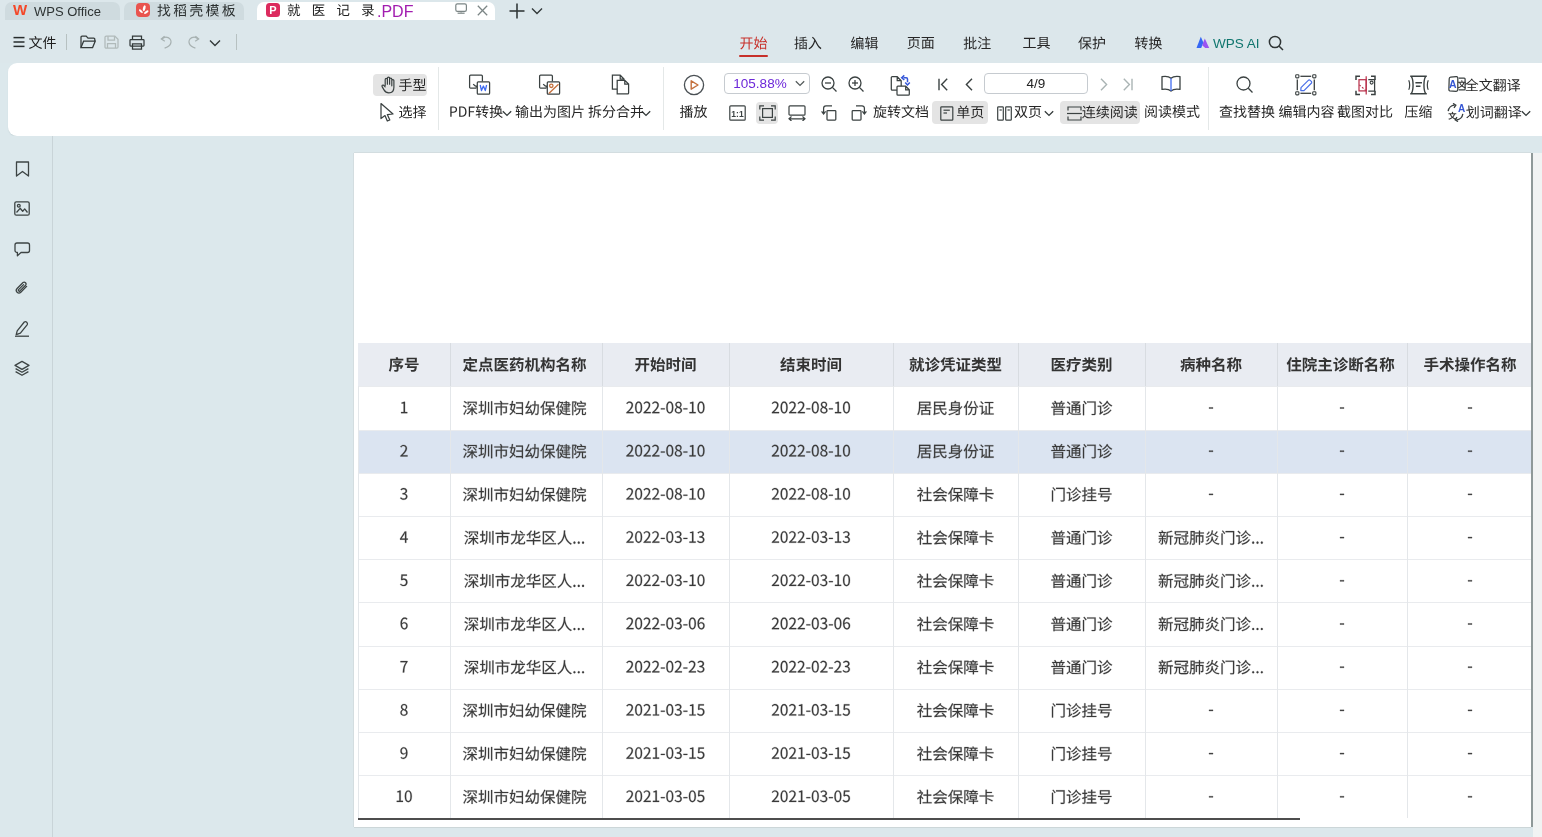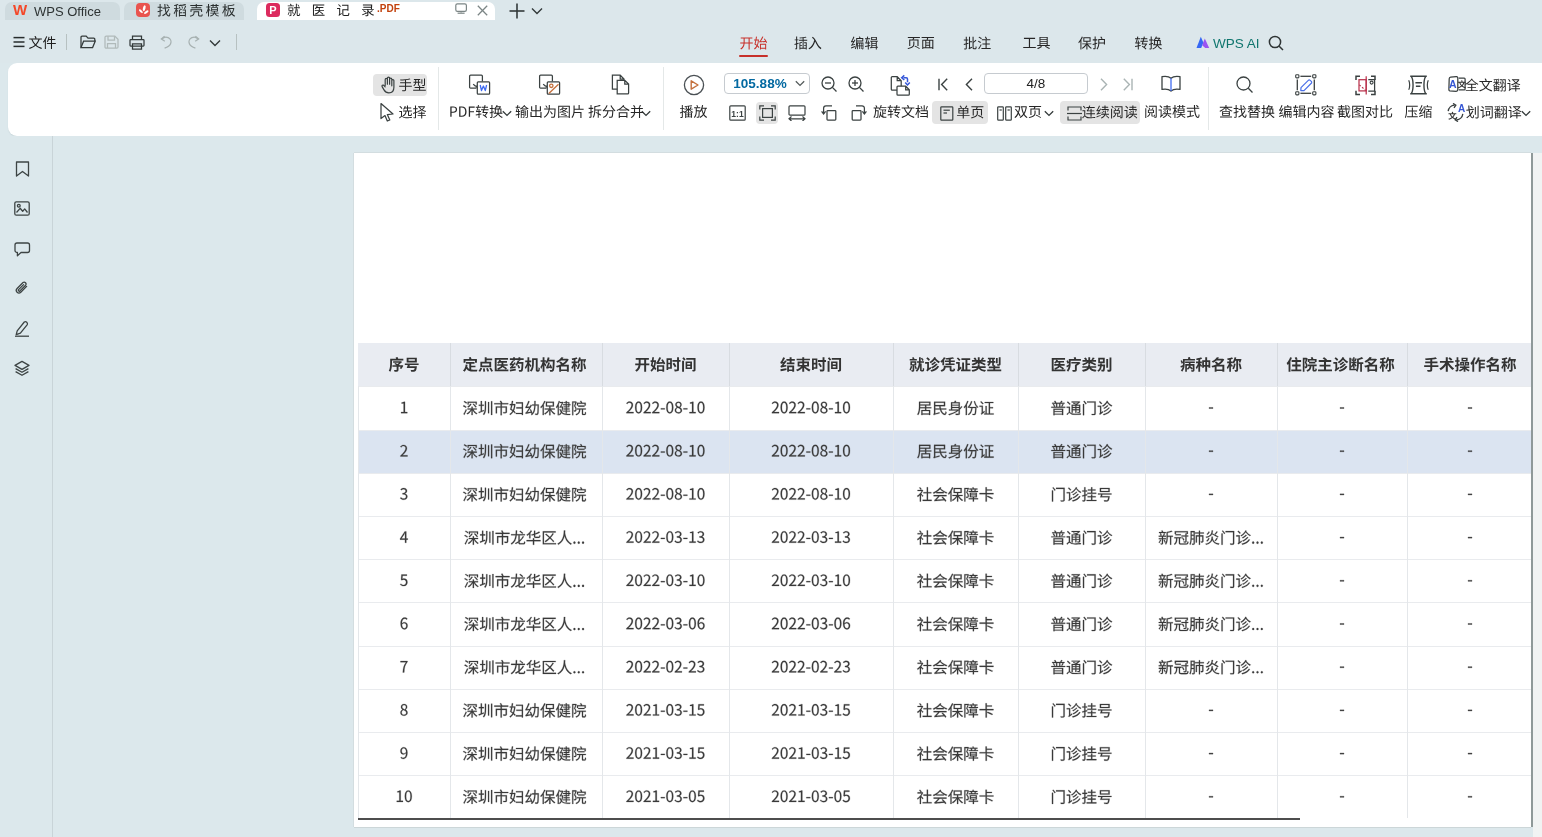--- a/index.html
+++ b/index.html
@@ -18,21 +18,21 @@
  <rect x="0" y="0" width="14" height="14" rx="4" fill="#e9544f"></rect>
  <ellipse cx="8.2" cy="5.2" rx="1.3" ry="3" transform="rotate(14 8.2 5.2)" fill="#ffffff"></ellipse>
  <ellipse cx="4.9" cy="8.2" rx="1.1" ry="2.4" transform="rotate(-48 4.9 8.2)" fill="#ffffff"></ellipse>
  <ellipse cx="10.3" cy="9.2" rx="1.1" ry="2.6" transform="rotate(55 10.3 9.2)" fill="#ffffff"></ellipse>
 </svg>
 
 <svg style="position:absolute;left:266px;top:2.5px;" width="14" height="14">
  <rect x="0" y="0" width="14" height="14" rx="3.5" fill="#dc2b5e"></rect>
  <text x="7" y="11" font-family="Liberation Sans,sans-serif" font-size="11" font-weight="bold" fill="#ffffff" text-anchor="middle">P</text>
 </svg>
-<div style="position:absolute;left:377px;top:2.6px;font-size:10px;color:#c2410c;font-weight:bold;">.PDF</div>
+<div style="position:absolute;left:377px;top:2.6px;font-size:16px;color:#a21caf;">.PDF</div>
 
 <svg style="position:absolute;left:454.5px;top:2.5px;" width="13" height="12" fill="none" stroke="#7b8585" stroke-width="1.2">
  <rect x="0.8" y="0.8" width="10.6" height="7.6" rx="1.6"></rect>
  <line x1="6.1" y1="8.4" x2="6.1" y2="9.6"></line>
  <line x1="2.6" y1="10.2" x2="9.6" y2="10.2"></line>
 </svg>
 
 <svg style="position:absolute;left:477px;top:4.5px;" width="11" height="11" stroke="#7b8585" stroke-width="1.25">
  <line x1="0.8" y1="0.8" x2="10.2" y2="10.2"></line>
     <line x1="10.2" y1="0.8" x2="0.8" y2="10.2"></line>
@@ -133,21 +133,21 @@
  <path d="M1.4 1.2 h7.8 L13 5 v9.3 a0.9 0.9 0 0 1 -.9 .9 H1.4 Z M9.2 1.2 V5 H13"></path>
  <path d="M6.2 6.3 h7.6 L17.6 10 v9 a0.9 0.9 0 0 1 -.9 .9 H6.2 Z M13.8 6.3 V10 h3.8" fill="#ffffff"></path>
 </svg>
 
 <svg style="position:absolute;left:683px;top:74px;" width="22" height="22" fill="none">
  <circle cx="11" cy="11" r="9.6" stroke="#4a5054" stroke-width="1.3"></circle>
  <path d="M8.2 6.8 L15 11 L8.2 15.2 Z" stroke="#c4703d" stroke-width="1.4" stroke-linejoin="round"></path>
 </svg>
 
 <div style="position:absolute;left:724px;top:73px;width:86px;height:20.5px;background:#fff;border:1px solid #c6cbd0;border-radius:4px;"></div>
-<div style="position:absolute;left:724px;top:73px;width:72px;height:26px;font-size:13.5px;color:#0369a1;text-align:center;line-height:21px;font-weight:bold;">105.88%</div>
+<div style="position:absolute;left:724px;top:73px;width:72px;height:26px;font-size:13.5px;color:#6d28d9;text-align:center;line-height:21px;">105.88%</div>
 <svg style="position:absolute;left:795px;top:80px;" width="10" height="7" fill="none" stroke="#555c5c" stroke-width="1.3">
  <polyline points="0.8,1.2 5,5.4 9.2,1.2"></polyline>
 </svg>
 
 <svg style="position:absolute;left:821px;top:75.5px;" width="17" height="17" fill="none" stroke="#3b4242" stroke-width="1.3">
  <circle cx="7" cy="7" r="6"></circle>
     <line x1="11.4" y1="11.4" x2="15.5" y2="15.5"></line>
     <line x1="4" y1="7" x2="10" y2="7"></line>
 </svg>
 <svg style="position:absolute;left:847.5px;top:75.5px;" width="17" height="17" fill="none" stroke="#3b4242" stroke-width="1.3">
@@ -166,21 +166,21 @@
 </svg>
 
 <svg style="position:absolute;left:938px;top:78px;" width="11" height="13" fill="none" stroke="#3b4242" stroke-width="1.4">
  <line x1="1" y1="0.8" x2="1" y2="12.2"></line>
     <polyline points="9.2,0.8 3.6,6.5 9.2,12.2"></polyline>
 </svg>
 <svg style="position:absolute;left:964px;top:78px;" width="10" height="13" fill="none" stroke="#3b4242" stroke-width="1.4">
  <polyline points="8,0.8 2.4,6.5 8,12.2"></polyline>
 </svg>
 <div style="position:absolute;left:984px;top:73px;width:104px;height:20.5px;background:#fff;border:1px solid #c6cbd0;border-radius:4px;"></div>
-<div style="position:absolute;left:984px;top:73px;width:104px;height:21px;font-size:13.5px;color:#222;text-align:center;line-height:21px;">4/8</div>
+<div style="position:absolute;left:984px;top:73px;width:104px;height:21px;font-size:13.5px;color:#222;text-align:center;line-height:21px;">4/9</div>
 <svg style="position:absolute;left:1099px;top:78px;" width="10" height="13" fill="none" stroke="#aab4b4" stroke-width="1.4">
  <polyline points="2,0.8 7.6,6.5 2,12.2"></polyline>
 </svg>
 <svg style="position:absolute;left:1122px;top:78px;" width="11" height="13" fill="none" stroke="#aab4b4" stroke-width="1.4">
  <polyline points="1.8,0.8 7.4,6.5 1.8,12.2"></polyline>
     <line x1="10" y1="0.8" x2="10" y2="12.2"></line>
 </svg>
 
 <svg style="position:absolute;left:1161px;top:75px;" width="20" height="18" fill="none" stroke="#3b4242" stroke-width="1.3" stroke-linejoin="round">
  <path d="M10 3.2 C8 1.4,4.6 1,1 1.6 V14.4 C4.6 13.8,8 14.2,10 16 C12 14.2,15.4 13.8,19 14.4 V1.6 C15.4 1,12 1.4,10 3.2 Z"></path>

